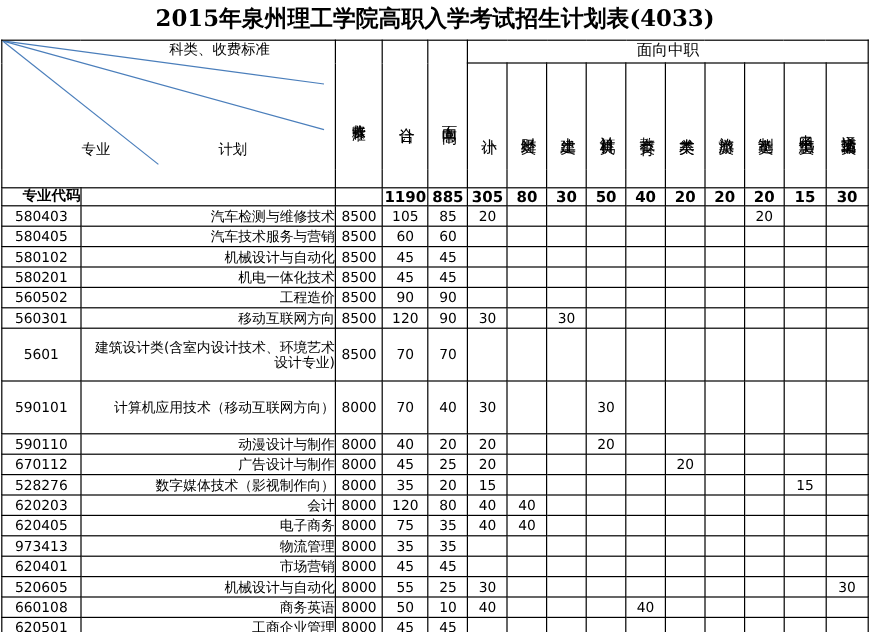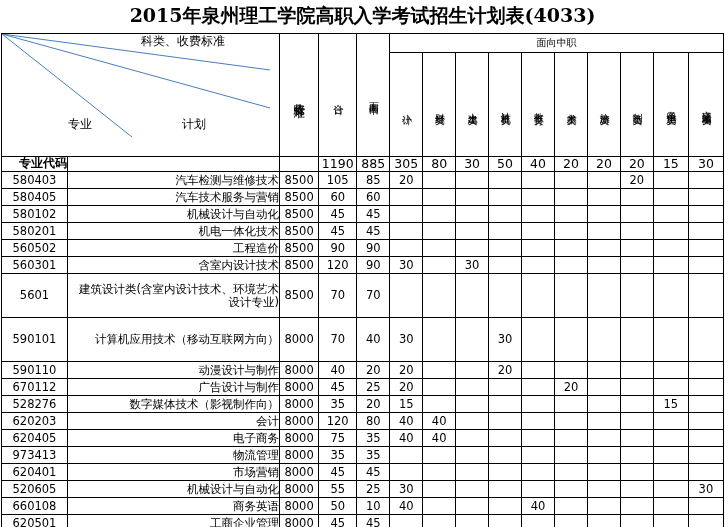--- a/index.html
+++ b/index.html
@@ -29,21 +29,21 @@
   td,th{
     border:1px solid #000;
     font-size:11px;
     font-weight:normal;
     text-align:center;
     vertical-align:middle;
     padding:0;
     line-height:1.15;
     overflow:hidden;
   }
-  .hdr{font-size:10px;}
+  .hdr{font-size:13px;}
   .vert{
     writing-mode:vertical-rl;
     text-orientation:upright;
     letter-spacing:1px;
     line-height:1.05;
     margin:0 auto;
     display:inline-block;
   }
   .corner{
     position:relative;
@@ -51,21 +51,21 @@
     padding:0;
   }
   .corner svg{position:absolute;left:0;top:0;}
   .corner .lbl{position:absolute;font-size:12px;white-space:nowrap;}
   .lbl-kl{left:139px;top:1px;}
   .lbl-zy{left:66px;top:84px;}
   .lbl-jh{left:180px;top:84px;}
   .major{text-align:right;padding-left:4px;font-size:11.5px;}
   .codecell{font-size:11.5px;}
   .numcell{font-size:11.5px;}
-  .totalrow td{font-weight:normal;font-size:12.5px;}
+  .totalrow td{font-weight:bold;font-size:12.5px;}
   .rowh{height:17px;}
   .rowh3{height:44px;}
   .feehdr{font-size:11.5px;}
 </style>
 </head>
 <body>
 
 <div class="page">
 
   <div class="title">2015年泉州理工学院高职入学考试招生计划表(4033)</div>
@@ -248,21 +248,21 @@
         <td class="numcell"></td>
         <td class="numcell"></td>
         <td class="numcell"></td>
         <td class="numcell"></td>
         <td class="numcell"></td>
         <td class="numcell"></td>
       </tr>
 
       <tr class="rowh">
         <td class="codecell">560301</td>
-        <td class="major">含室内设计技术</td>
+        <td class="major">移动互联网方向</td>
         <td class="numcell">8500</td>
         <td class="numcell">120</td>
         <td class="numcell">90</td>
         <td class="numcell">30</td>
         <td class="numcell"></td>
         <td class="numcell">30</td>
         <td class="numcell"></td>
         <td class="numcell"></td>
         <td class="numcell"></td>
         <td class="numcell"></td>

